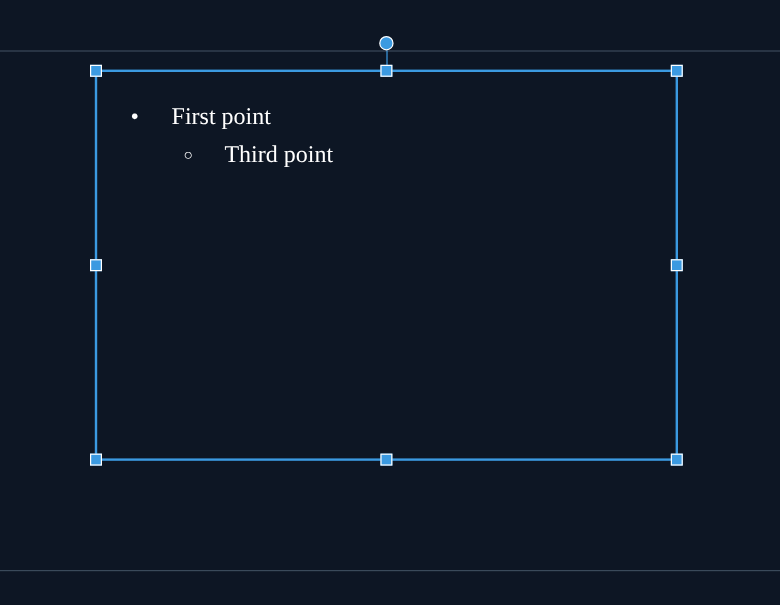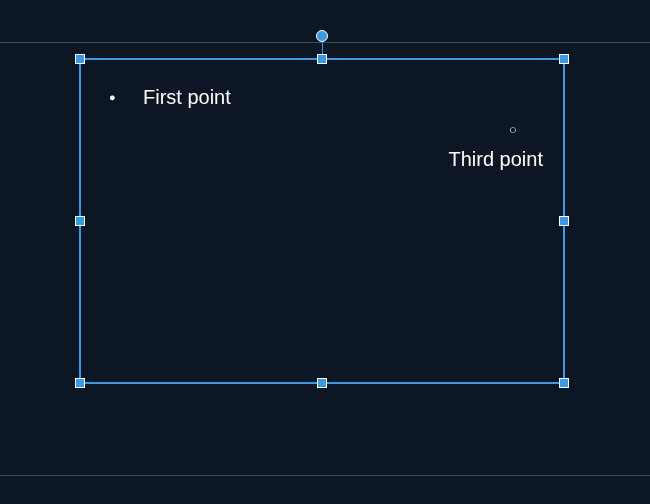--- a/index.html
+++ b/index.html
@@ -77,26 +77,26 @@
       position: absolute;
       left: 28px;
       top: 22px;
       right: 20px;
       color: #ffffff;
       font-size: 20px;
       line-height: 1.5;
     }
     .bullet-row {
       display: flex;
-      align-items: flex-end;
+      align-items: flex-start;
       margin-bottom: 2px;
+      font-family: Liberation Serif, serif;
     }
     .bullet-row.indent {
       margin-left: 44px;
-      flex-direction: column;
     }
     .bullet-mark {
       width: 34px;
       flex-shrink: 0;
       text-align: left;
     }
     .bullet-solid::before {
       content: "●";
       font-size: 11px;
       position: relative;

